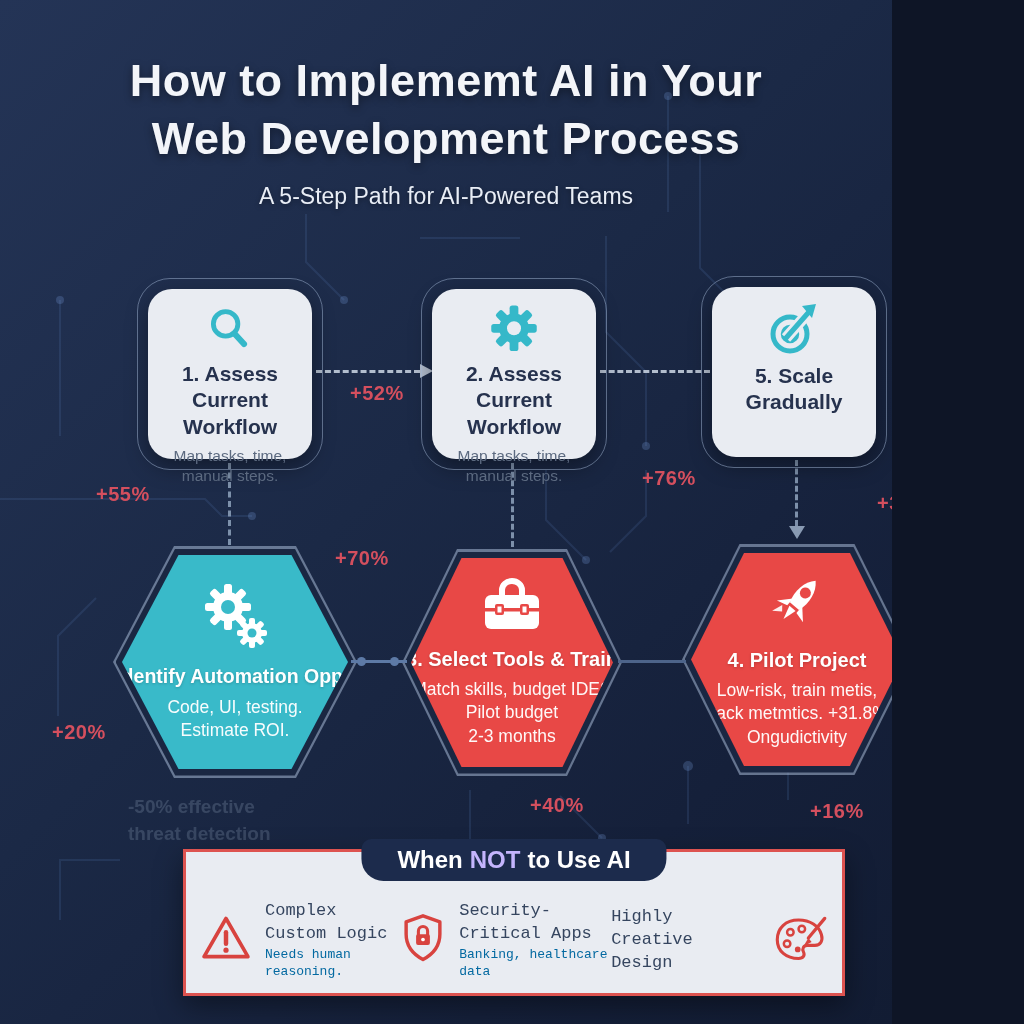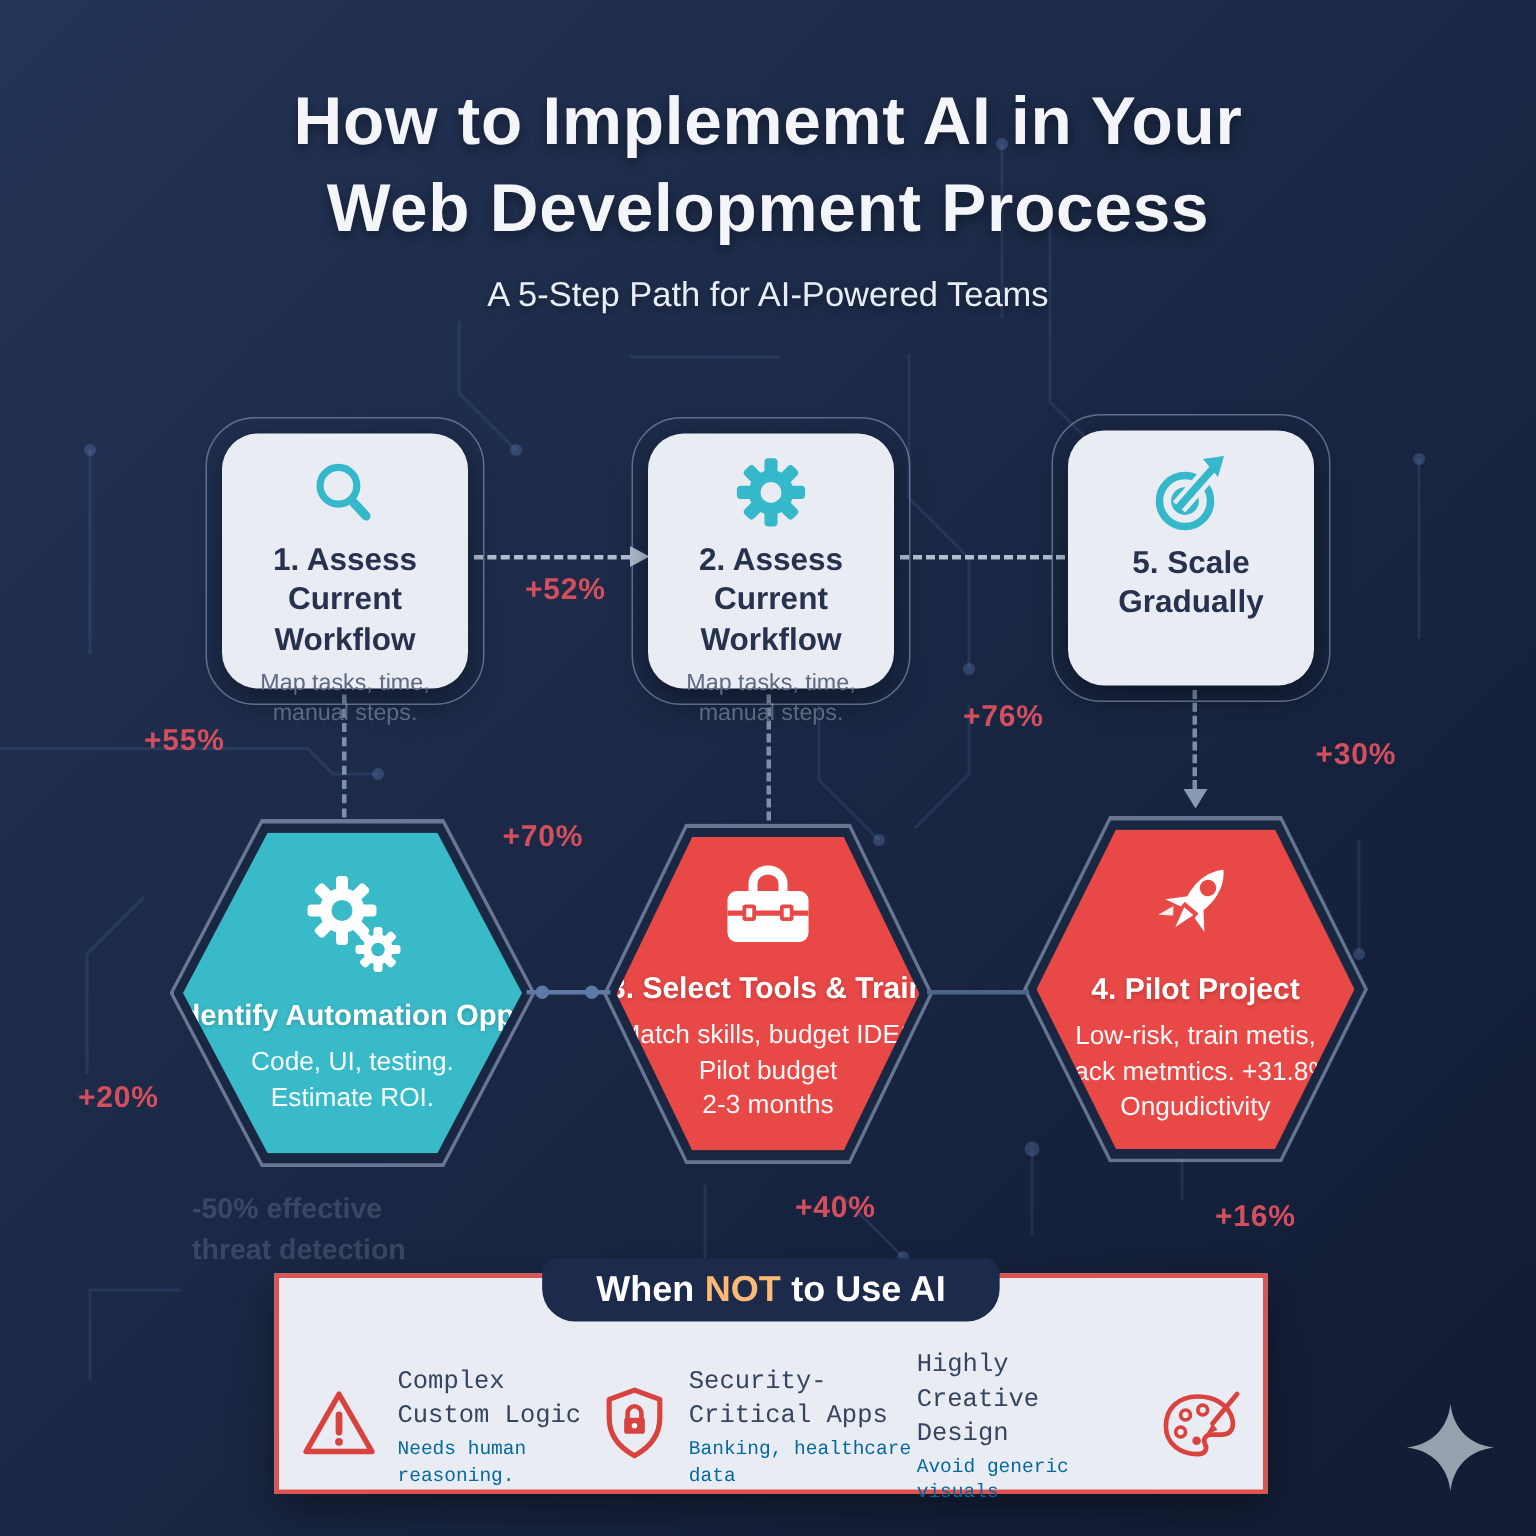--- a/index.html
+++ b/index.html
@@ -1,17 +1,17 @@
 <!DOCTYPE html>
 <html><head>
 <meta charset="utf-8">
 <style>
   html,body{margin:0;padding:0;}
   body{font-family:"Liberation Sans","DejaVu Sans",sans-serif;background:#0e1526;}
-  #canvas{position:relative;width:1024px;height:1024px;overflow:hidden;
+  #canvas{position:relative;width:892px;height:1024px;overflow:hidden;
     background:linear-gradient(140deg,#24345600 0%,#0000 60%),
                linear-gradient(135deg,#243456 0%,#1b2946 45%,#15203a 78%,#121c33 100%);}
   #circuit{position:absolute;inset:0;}
   
   .title{position:absolute;top:52px;left:0;right:0;text-align:center;color:#f3f5f9;
     font-size:45px;font-weight:bold;line-height:1.28;text-shadow:0 3px 8px rgba(0,0,0,.4);letter-spacing:.5px;}
   .subtitle{position:absolute;top:183px;left:0;right:0;text-align:center;color:#e9eef6;
     font-size:23px;font-weight:500;text-shadow:0 2px 5px rgba(0,0,0,.35);}
   
   .card{position:absolute;width:164px;height:170px;background:#e9ecf2;border-radius:24px;
@@ -61,21 +61,21 @@
   #pl6{left:530px;top:794px;text-align:right;} #pl7{left:810px;top:800px;}
   
   .watermark{position:absolute;left:128px;top:794px;font-size:19px;line-height:1.4;
     color:#90a2ba;opacity:.26;font-weight:600;}
   
   .panel{position:absolute;left:183px;top:849px;width:662px;height:147px;background:#e9ecf2;
     border:3px solid #dd5350;box-sizing:border-box;box-shadow:0 10px 26px rgba(0,0,0,.4);}
   .panel-tab{position:absolute;left:50%;transform:translateX(-50%);top:-13px;height:42px;
     background:#1c2b4c;border-radius:10px 10px 22px 22px;padding:0 36px;display:flex;align-items:center;
     font-size:24px;font-weight:700;color:#fff;white-space:nowrap;}
-  .panel-tab .not{color:#fdba74;margin:0 7px;}
+  .panel-tab .not{color:#c4b5fd;margin:0 7px;}
   .panel-items{position:absolute;left:14px;right:14px;top:48px;display:flex;align-items:center;justify-content:space-between;}
   .panel-item{display:flex;align-items:center;gap:13px;font-family:Liberation Mono, monospace;}
   .pi-title{font-size:17px;color:#35455f;line-height:1.35;}
   .pi-desc{font-size:13px;color:#0369a1;line-height:1.35;}
   
   .sparkle{position:absolute;left:938px;top:936px;}
 </style>
 </head>
 <body>
 
@@ -309,21 +309,20 @@
           </svg>
         </span>
         <div>
           <div class="pi-title">Security-Critical Apps</div>
           <div class="pi-desc">Banking, healthcare data</div>
         </div>
       </div>
       <div class="panel-item">
         <div>
           <div class="pi-title">Highly Creative Design</div>
-          <div class="pi-desc">Avoid generic visuals</div>
         </div>
         <span>
           <svg width="54" height="50" viewBox="0 0 66 60">
             <path d="M30 8 C14 8 4 18 4 32 C4 46 15 55 30 55 C36 55 38 51 36 47 C34 43 36 39 41 39 L50 39 C57 39 60 33 58 26 C55 15 44 8 30 8 Z" fill="none" stroke="#d8433f" stroke-width="3.8" stroke-linejoin="round"></path>
             <circle cx="20" cy="23" r="4" fill="none" stroke="#d8433f" stroke-width="3"></circle>
             <circle cx="34" cy="19" r="4" fill="none" stroke="#d8433f" stroke-width="3"></circle>
             <circle cx="16" cy="37" r="4" fill="none" stroke="#d8433f" stroke-width="3"></circle>
             <circle cx="29" cy="44" r="3.5" fill="#d8433f"></circle>
             <line x1="62" y1="6" x2="42" y2="30" stroke="#d8433f" stroke-width="4" stroke-linecap="round"></line>
             <path d="M42 30 L36 40 L46 35 Z" fill="#d8433f"></path>

